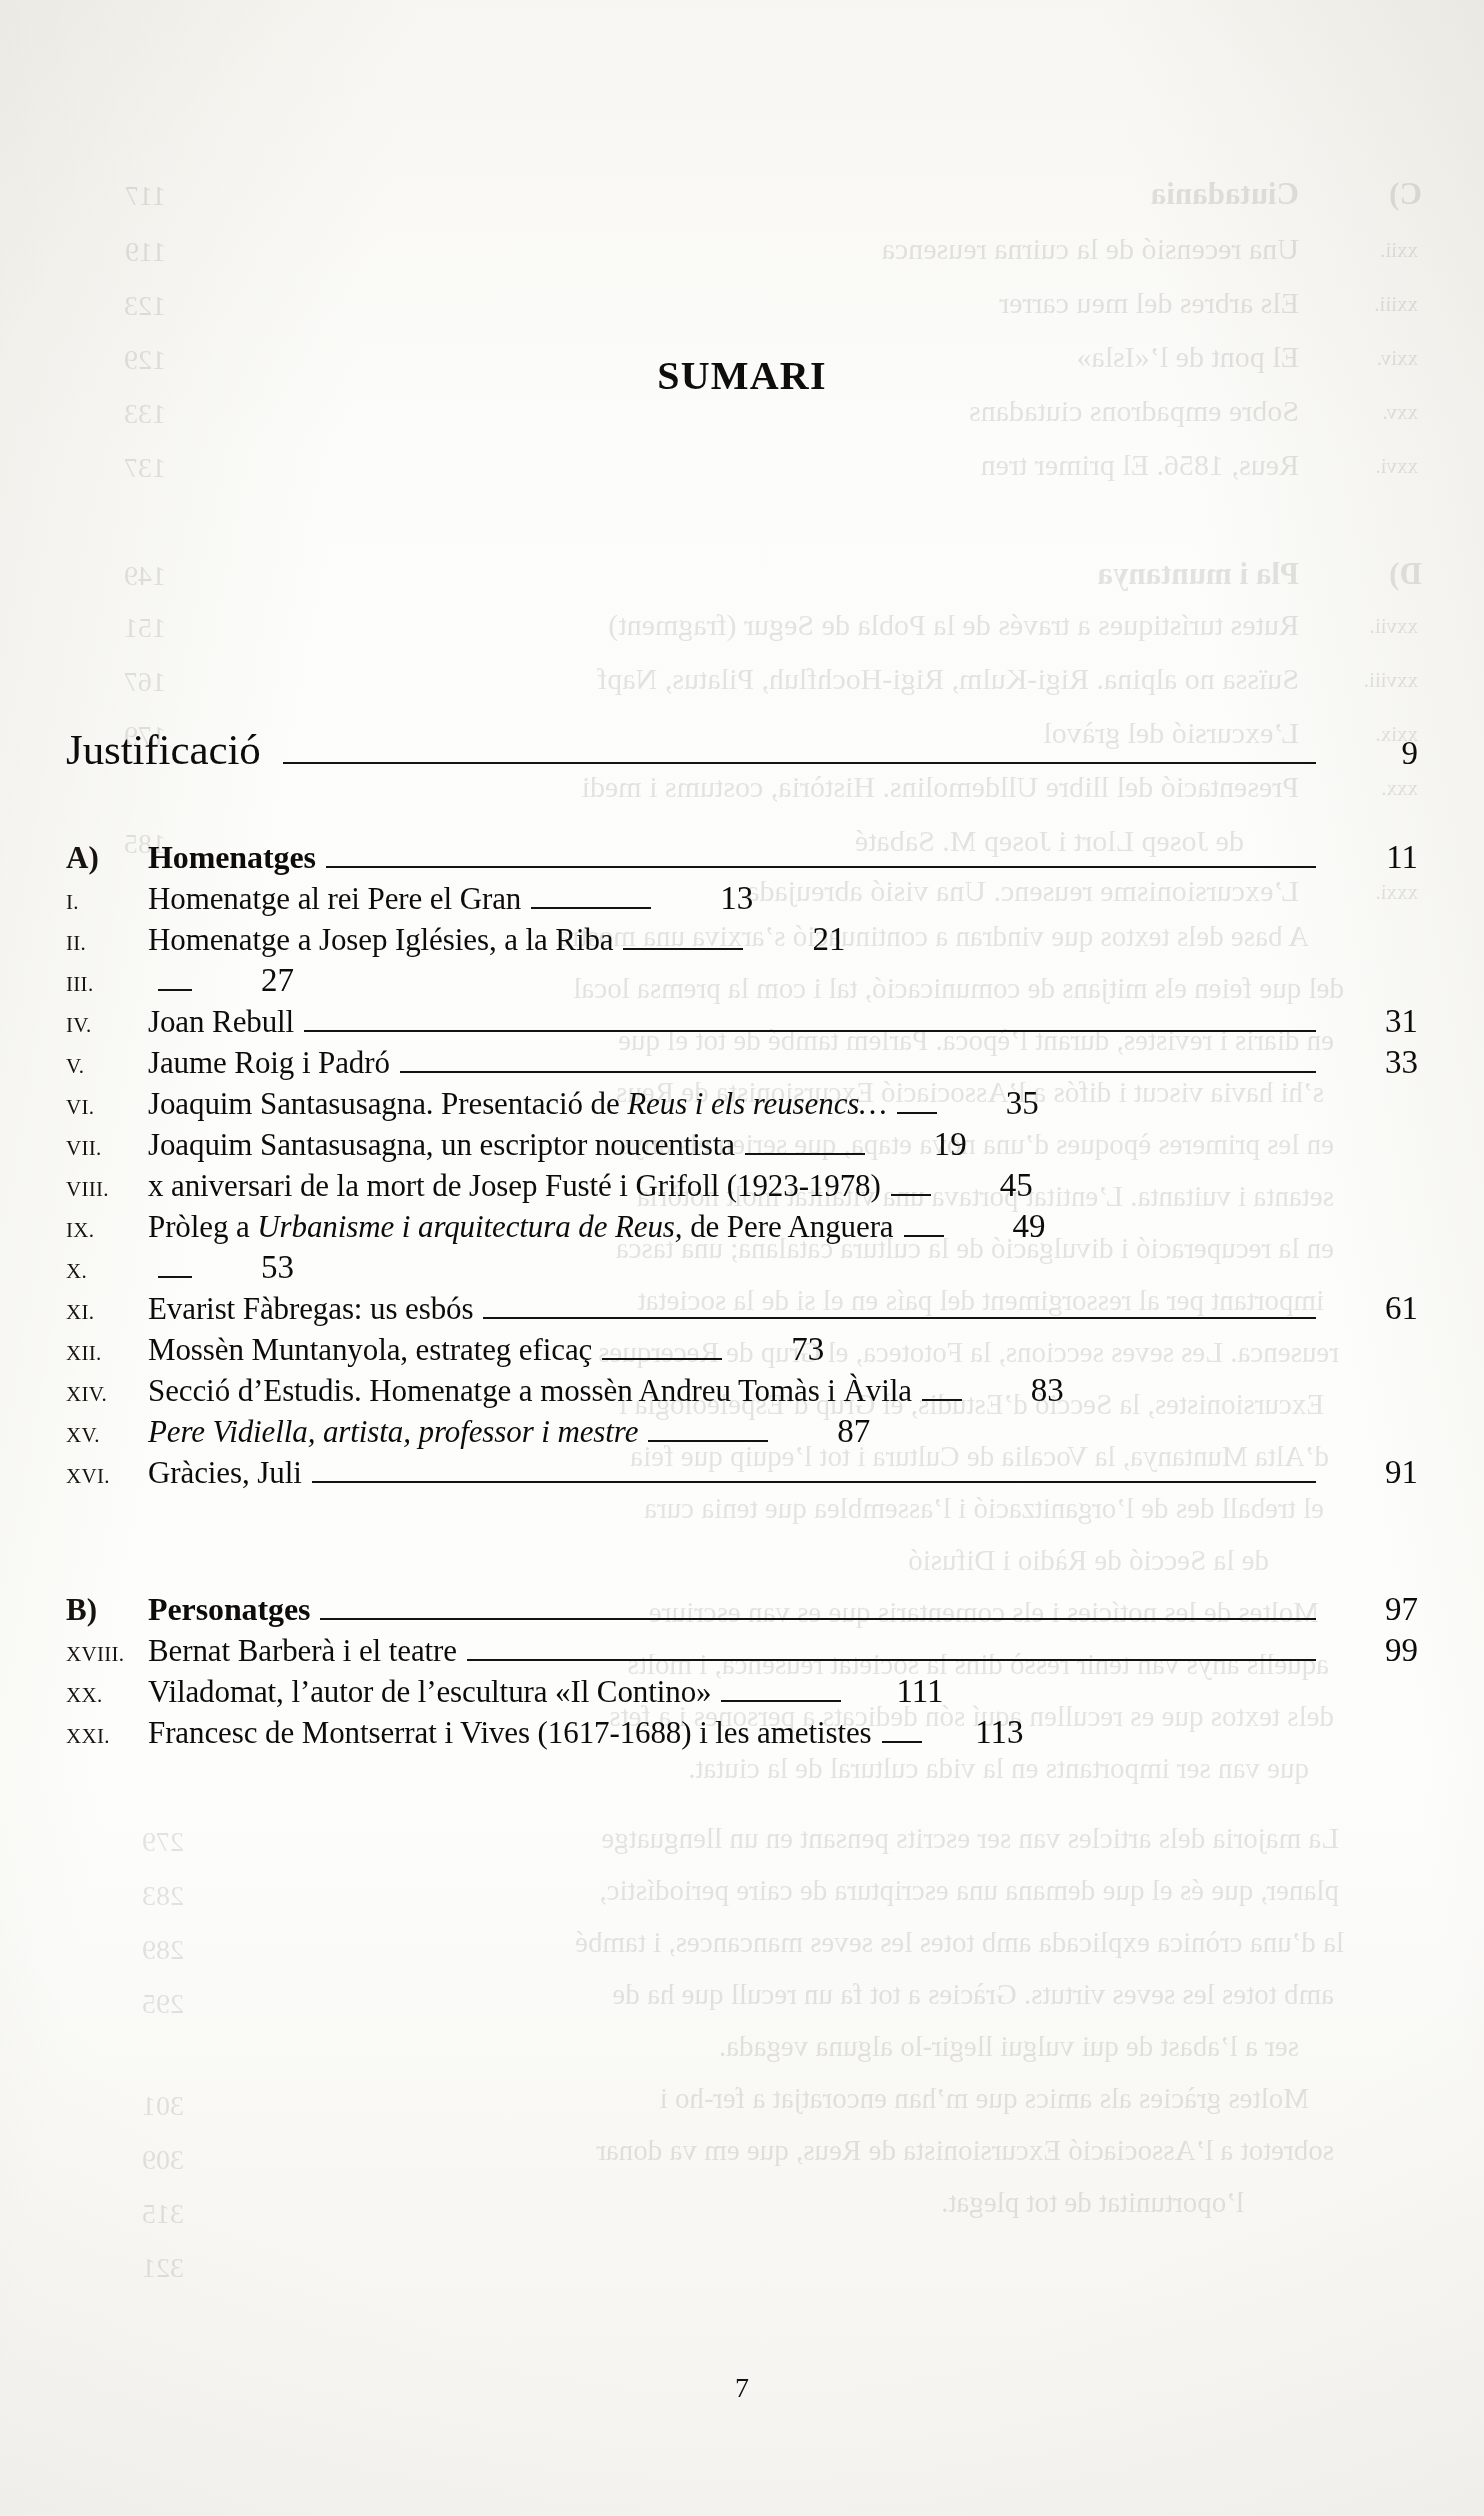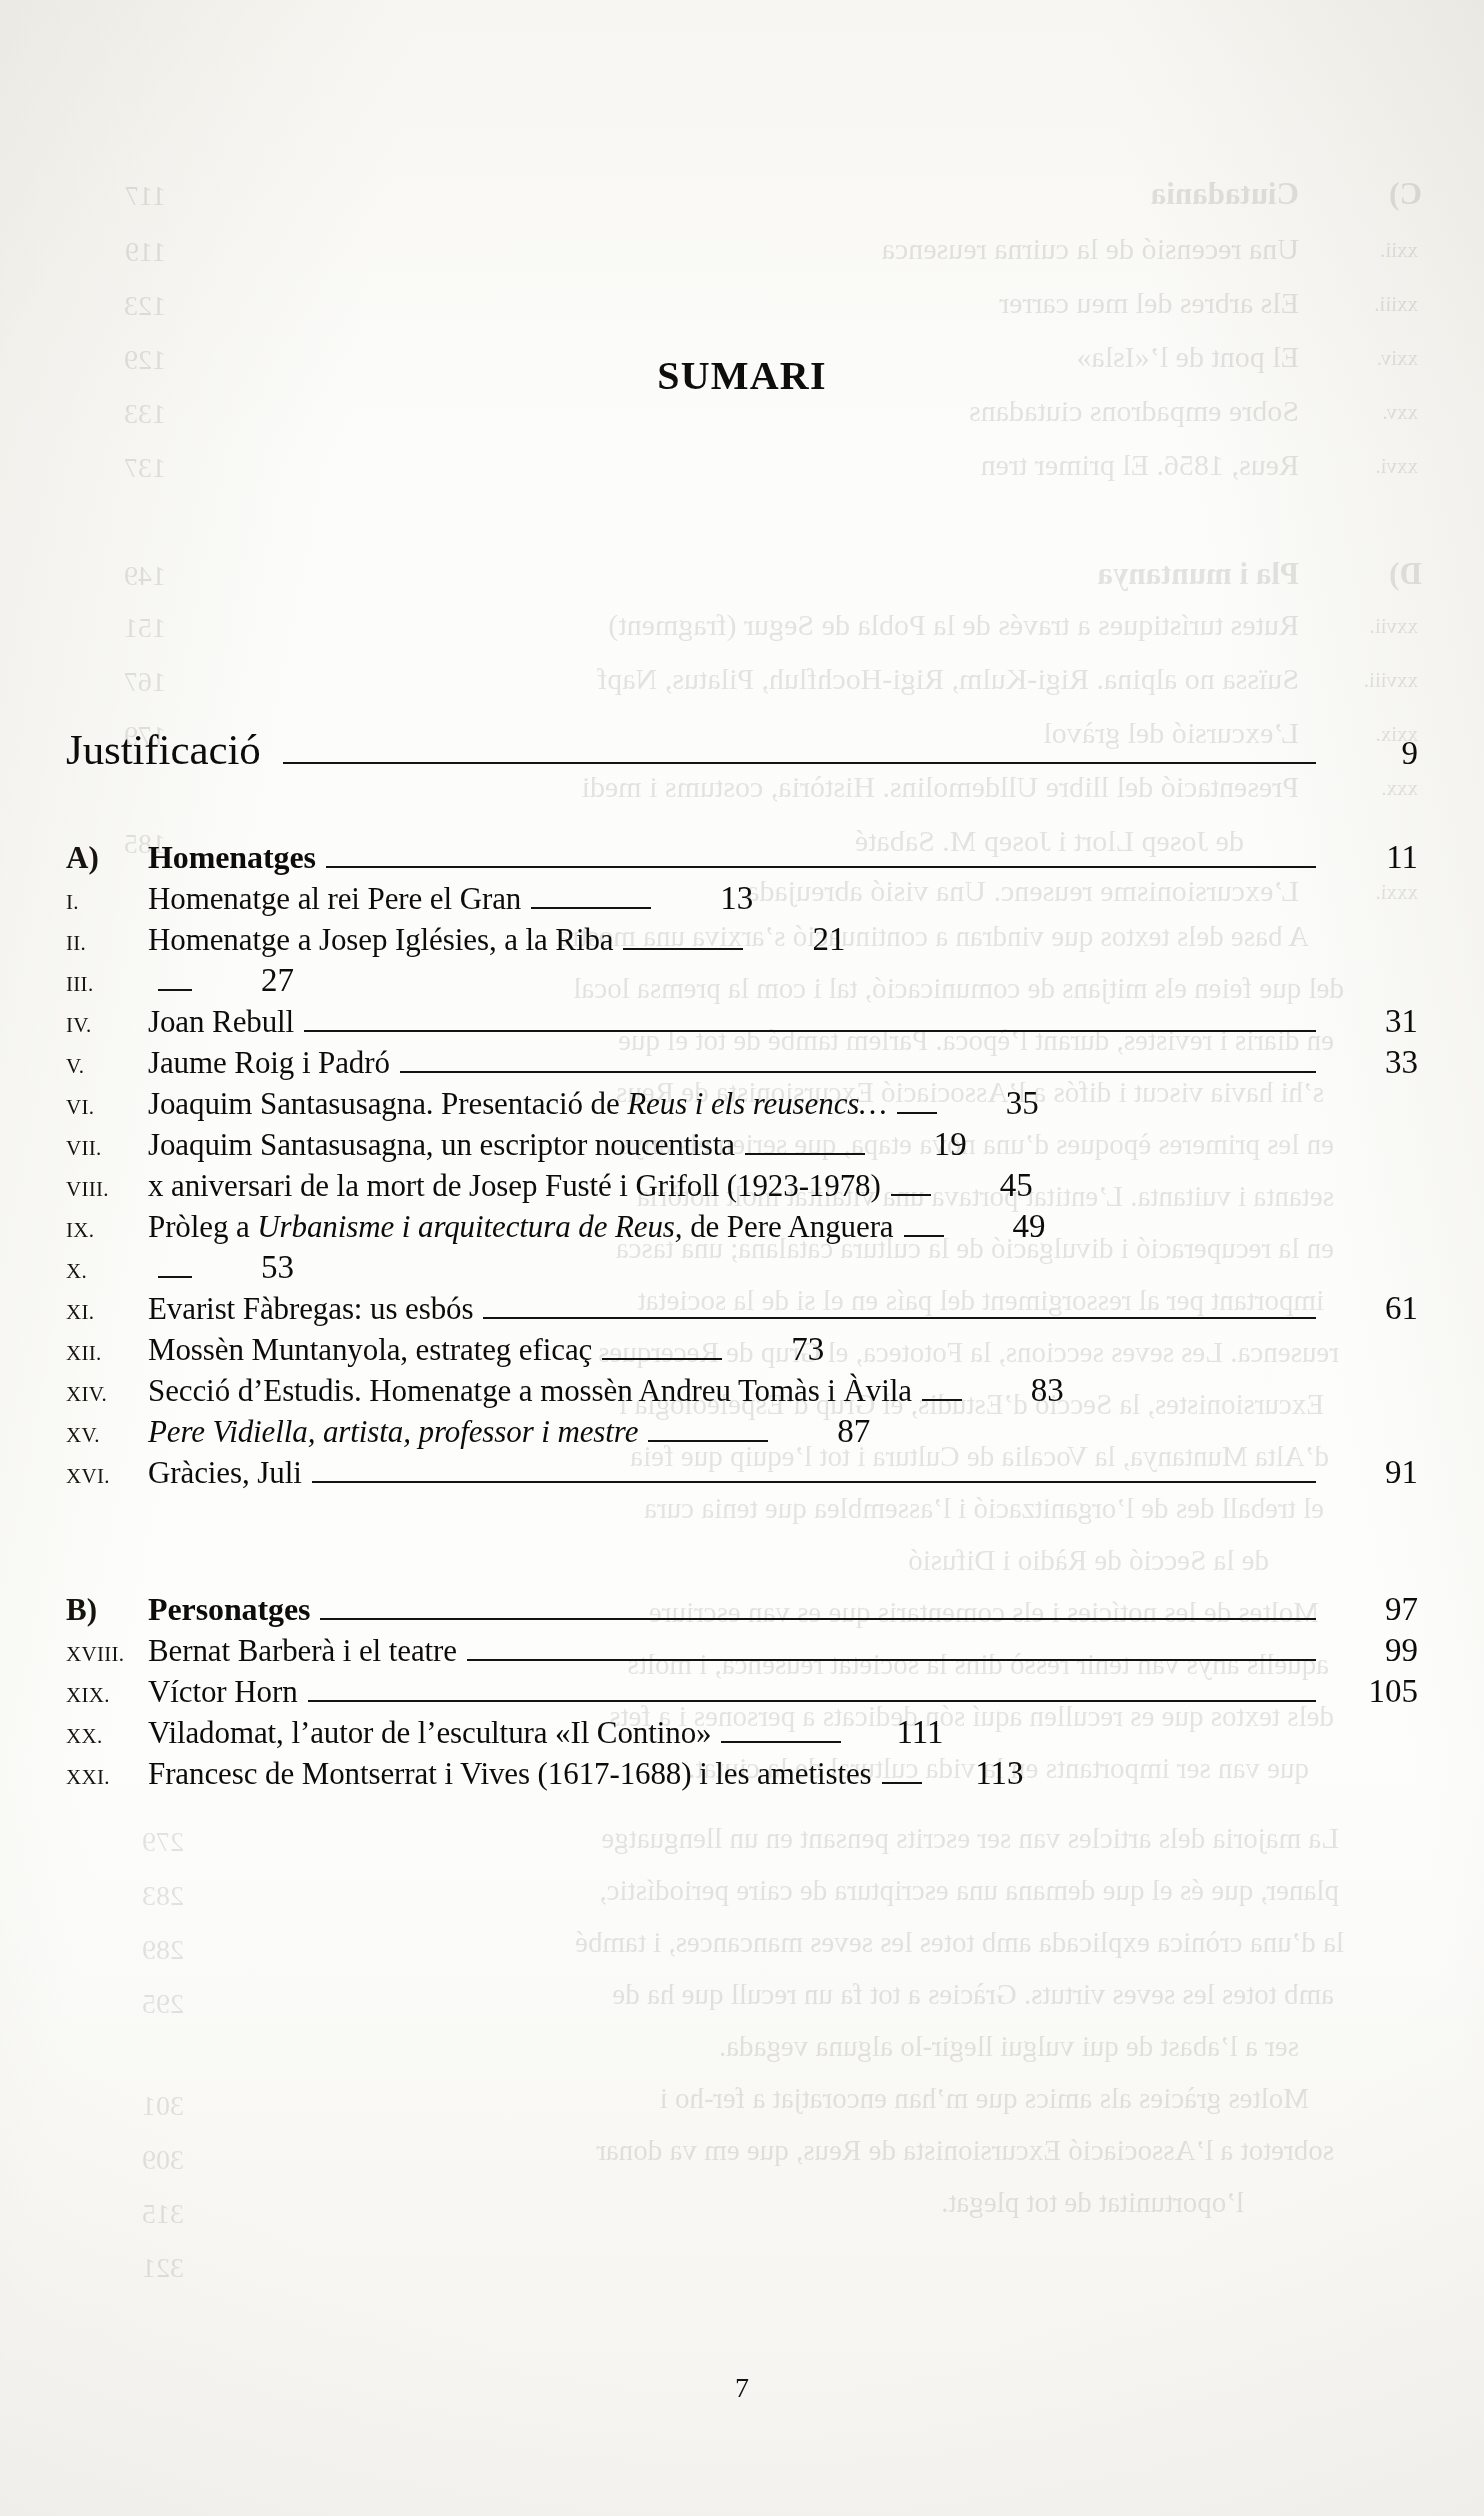--- a/index.html
+++ b/index.html
@@ -290,26 +290,20 @@
           <span class="lead" style="flex: 1 1 auto;"></span>
           <span class="pg">97</span>
         </div>
         <div class="row item">
           <span class="num">XVIII.</span>
           <span class="title">Bernat Barberà i el teatre</span>
           <span class="lead" style="flex: 1 1 auto;"></span>
           <span class="pg">99</span>
         </div>
         <div class="row item">
-          <span class="num">XIX.</span>
-          <span class="title">Víctor Horn</span>
-          <span class="lead" style="flex: 1 1 auto;"></span>
-          <span class="pg">105</span>
-        </div>
-        <div class="row item">
           <span class="num">XX.</span>
           <span class="title">Viladomat, l’autor de l’escultura «Il Contino»</span>
           <span class="lead" style="flex: 0 1 auto; min-width: 120px;"></span>
           <span class="pg">111</span>
         </div>
         <div class="row item">
           <span class="num">XXI.</span>
           <span class="title">Francesc de Montserrat i Vives (1617-1688) i les ametistes</span>
           <span class="lead" style="flex: 1 1 auto; min-width: 8px; max-width: 40px;"></span>
           <span class="pg">113</span>

